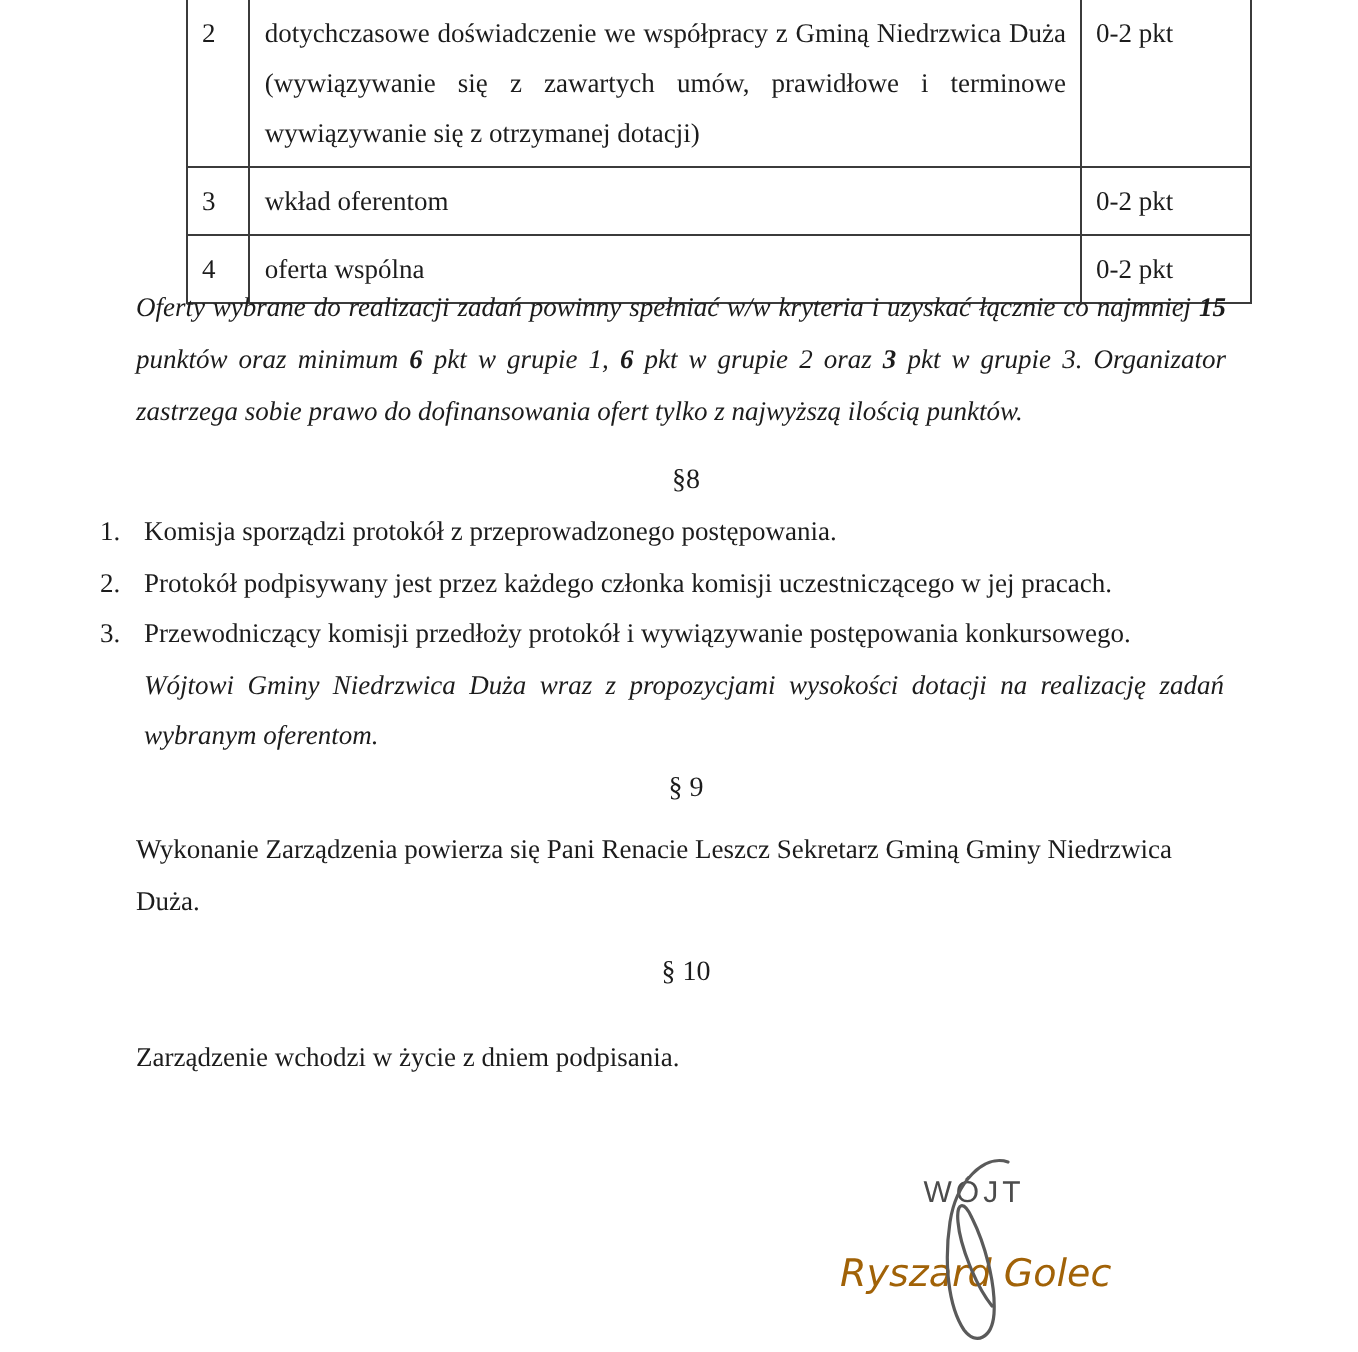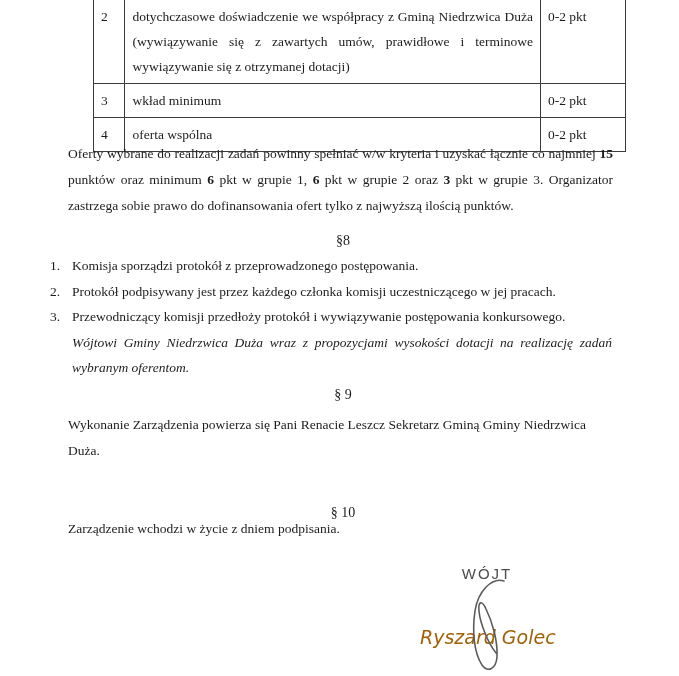--- a/index.html
+++ b/index.html
@@ -61,21 +61,21 @@
   .list-row { display: flex; }
   .list-row .num { width: 22px; flex: 0 0 22px; }
   .list-row .txt { flex: 1; font-family: Liberation Serif, serif; }
   .list-cont { margin-left: 22px; text-align: justify; font-style: italic; }
 
   b, .bold { font-weight: bold; }
 
   
   .sig-title {
     position: absolute;
-    left: 452px; top: 565px;
+    left: 452px; top: 588px;
     width: 70px;
     font-family: "Liberation Sans", sans-serif;
     font-size: 15px;
     letter-spacing: 2px;
     color: #4c4c4c;
     text-align: center;
   }
   .sig-name {
     position: absolute;
     left: 420px; top: 626px;
@@ -99,32 +99,32 @@
 
   <table class="crit-table">
     <tbody>
         <tr class="row-tall">
       <td class="col-num">2</td>
       <td class="col-desc desc-cell">dotychczasowe doświadczenie we współpracy z Gminą Niedrzwica Duża (wywiązywanie się z zawartych umów, prawidłowe i terminowe wywiązywanie się z otrzymanej dotacji)</td>
       <td class="col-pts">0-2 pkt</td>
     </tr>
     <tr class="row-short">
       <td class="col-num">3</td>
-      <td class="col-desc">wkład minimum</td>
+      <td class="col-desc">wkład oferentom</td>
       <td class="col-pts">0-2 pkt</td>
     </tr>
     <tr class="row-short">
       <td class="col-num">4</td>
       <td class="col-desc">oferta wspólna</td>
       <td class="col-pts">0-2 pkt</td>
     </tr>
   </tbody>
     </table>
 
-  <p class="para justified" style="left:68px; top:141px; width:545px;">
+  <p class="para justified" style="left:68px; top:141px; width:545px;font-style:italic;">
     <span>Oferty wybrane do realizacji zadań powinny spełniać w/w kryteria i uzyskać łącznie co najmniej </span><b>15</b><span> punktów oraz minimum </span><b>6</b><span> pkt w grupie 1, </span><b>6</b><span> pkt w grupie 2 oraz </span><b>3</b><span> pkt w grupie 3. Organizator zastrzega sobie prawo do dofinansowania ofert tylko z najwyższą ilością punktów.</span>
   </p>
 
   <div class="section-head" style="top:233px;">§8</div>
 
   <div class="list-block">
     <div class="list-row">
       <span class="num">1.</span>
       <span class="txt">Komisja sporządzi protokół z przeprowadzonego postępowania.</span>
     </div>
@@ -135,21 +135,21 @@
     <div class="list-row">
       <span class="num">3.</span>
       <span class="txt">Przewodniczący komisji przedłoży protokół i wywiązywanie postępowania konkursowego.</span>
     </div>
     <div class="list-cont">Wójtowi Gminy Niedrzwica Duża wraz z propozycjami wysokości dotacji na realizację zadań wybranym oferentom.</div>
   </div>
 
   <div class="section-head" style="top:387px;">§ 9</div>
   <p class="para" style="left:68px; top:412px; width:550px;">Wykonanie Zarządzenia powierza się Pani Renacie Leszcz Sekretarz Gminą Gminy Niedrzwica Duża.</p>
 
-  <div class="section-head" style="top:505px;">§ 10</div>
+  <div class="section-head" style="top:479px;">§ 10</div>
   <p class="para" style="left:68px; top:504px; width:550px;margin-top:12px;">Zarządzenie wchodzi w życie z dniem podpisania.</p>
 
   <div class="sig-title">WÓJT</div>
   <div class="sig-name">Ryszard Golec</div>
   <svg class="sig-stroke" width="80" height="98" viewBox="0 0 80 98">
     <path d="M 52 4
              C 40 0, 26 14, 23 34
              C 20 54, 22 76, 30 88
              C 36 96, 44 92, 45 80
              C 46 64, 40 44, 34 32

